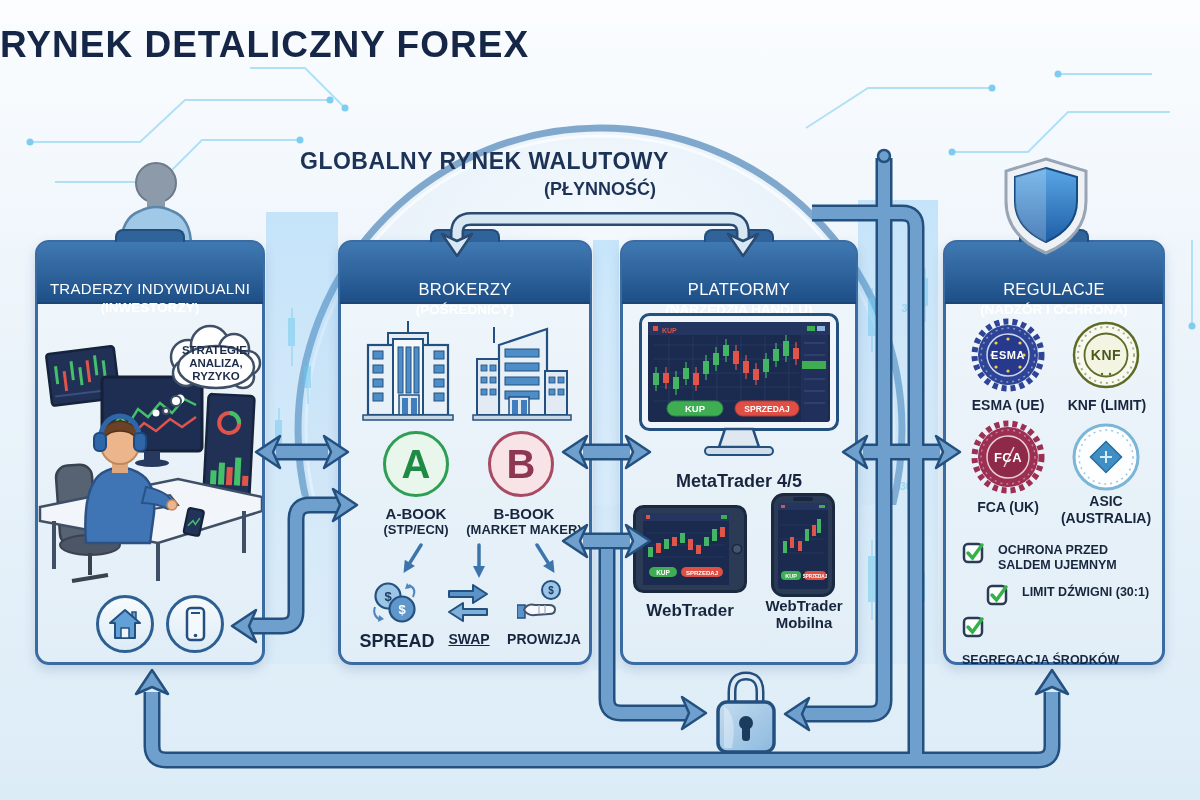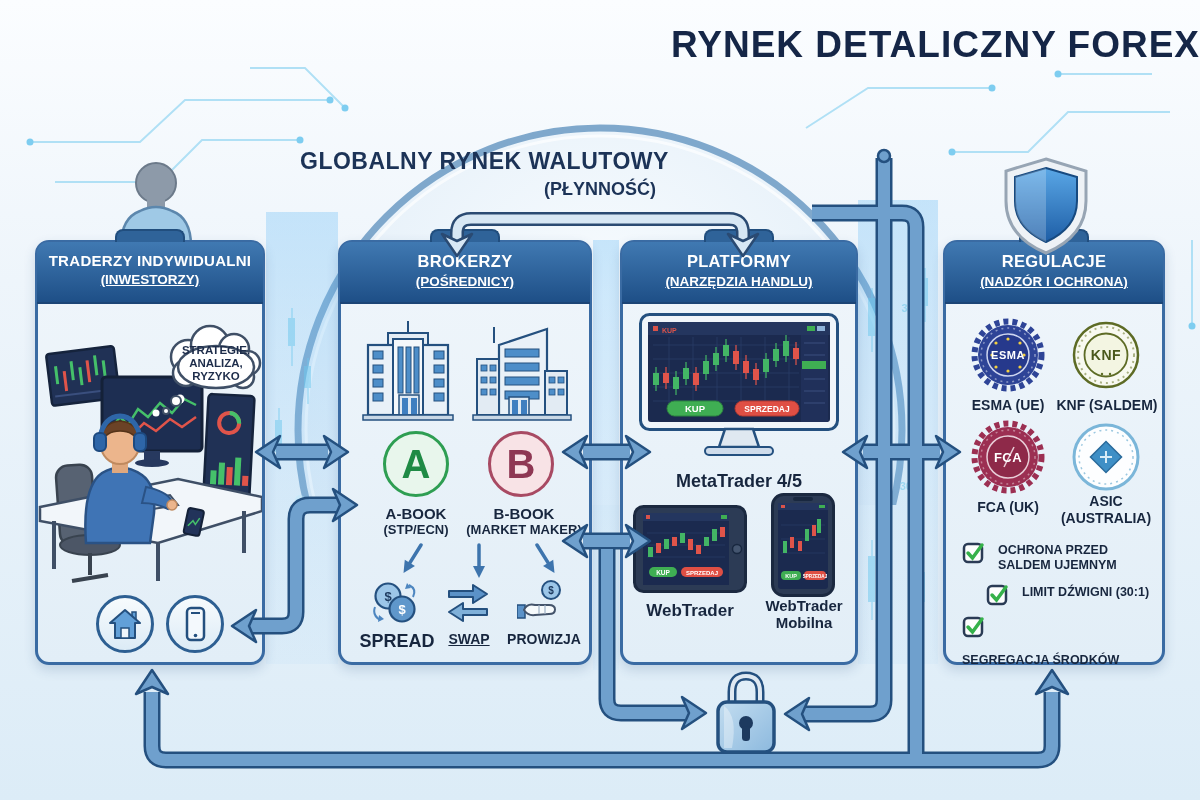--- a/index.html
+++ b/index.html
@@ -1,37 +1,37 @@
 <!DOCTYPE html>
 <html><head>
 <meta charset="utf-8">
 <style>
   html,body{margin:0;padding:0;}
   body{font-family:"Liberation Sans",sans-serif;}
   #stage{position:relative;width:1200px;height:800px;overflow:hidden;
          background:linear-gradient(180deg,#fbfdff 0%,#eef5fb 35%,#dcecf7 100%);}
   svg text{font-family:"Liberation Sans",sans-serif;font-weight:bold;}
   .abs{position:absolute;}
-  #main-title{left:0;right:0;top:24px;text-align:right;font-size:37px;font-weight:800;
+  #main-title{left:0;right:0;top:24px;text-align:left;font-size:37px;font-weight:800;
               color:#152647;letter-spacing:1px;z-index:5;}
   #globe-title{left:300px;width:600px;top:148px;text-align:left;font-size:23px;font-weight:bold;
                color:#1c3357;letter-spacing:.5px;z-index:5;}
   #globe-sub{left:300px;width:600px;top:179px;text-align:center;font-size:18px;font-weight:bold;
              color:#1c3357;z-index:5;}
   .panel{position:absolute;top:240px;height:425px;box-sizing:border-box;
          background:linear-gradient(180deg,#f0f6fb,#e2eef7);
          border:3px solid #3a6ba3;border-radius:14px;z-index:10;
          box-shadow:0 5px 12px rgba(40,80,130,.18);}
   .panel-header{position:relative;height:62px;margin:-1px;box-sizing:border-box;
          background:linear-gradient(180deg,#4079b2,#1e4f87);
          border-radius:11px 11px 0 0;color:#fff;text-align:center;padding-top:10px;
          border-bottom:2px solid #1c4576;}
-  .ph-title{font-size:16.5px;font-weight:bold;letter-spacing:.3px;}
+  .ph-title{font-size:16.5px;font-weight:normal;letter-spacing:.3px;margin-top:28px;}
   .ph-title.small{font-size:15px;}
-  .ph-sub{font-size:13.5px;font-weight:bold;margin-top:3px;text-decoration:underline;}
+  .ph-sub{font-size:13.5px;font-weight:bold;margin-top:3px;}
   .notch{position:absolute;top:-14px;left:50%;transform:translateX(-50%);width:66px;height:16px;
          background:#2f6399;border:2.5px solid #214e7e;border-bottom:none;border-radius:8px 8px 0 0;}
   .lbl{position:absolute;font-weight:bold;color:#17263e;text-align:center;line-height:1.15;}
   .book-circle{position:absolute;width:66px;height:66px;border-radius:50%;box-sizing:border-box;
          display:flex;align-items:center;justify-content:center;font-size:40px;font-weight:800;}
   .circle-a{border:3.5px solid #2e9e52;background:#e8f6ec;color:#1f8a45;}
   .circle-b{border:3.5px solid #a84a63;background:#f8e3e6;color:#8e3753;}
   .round-icon{position:absolute;width:58px;height:58px;border-radius:50%;box-sizing:border-box;
          border:3px solid #2d5f92;background:linear-gradient(180deg,#f7fbfd,#dcebf6);
          display:flex;align-items:center;justify-content:center;}
@@ -533,21 +533,21 @@
 
     <svg class="abs" style="left:122px;top:74px;" width="76" height="76">
       <circle cx="38" cy="38" r="32" fill="#f8f9f0" stroke="#5d6b25" stroke-width="2.5"></circle>
       <circle cx="38" cy="38" r="28" fill="none" stroke="#8a9455" stroke-width="2" stroke-dasharray="2 4" opacity=".7"></circle>
       <circle cx="38" cy="38" r="21.5" fill="#f3f5e2" stroke="#5d6b25" stroke-width="1.8"></circle>
       <circle cx="34" cy="57" r="1.2" fill="#5d6b25"></circle>
         <circle cx="42" cy="57" r="1.2" fill="#5d6b25"></circle>
       <text x="38" y="43" font-size="14" fill="#4a581c" text-anchor="middle" letter-spacing=".5">KNF</text>
     </svg>
     <div class="badge-label" style="left:12px;width:100px;top:154px;">ESMA (UE)</div>
-    <div class="badge-label" style="left:106px;width:110px;top:154px;">KNF (SALDEM)</div>
+    <div class="badge-label" style="left:106px;width:110px;top:154px;">KNF (LIMIT)</div>
 
     <svg class="abs" style="left:24px;top:176px;" width="76" height="76">
       <circle cx="38" cy="38" r="33.5" fill="none" stroke="#9c2f52" stroke-width="6" stroke-dasharray="5 4"></circle>
       <circle cx="38" cy="38" r="30" fill="#9c2f52"></circle>
       <circle cx="38" cy="38" r="27" fill="none" stroke="rgba(255,255,255,.4)" stroke-width="1.5" stroke-dasharray="2 4"></circle>
       <circle cx="38" cy="38" r="21" fill="#8e2949" stroke="#e8cdd7" stroke-width="1.5"></circle>
       <line x1="44" y1="28" x2="34" y2="48" stroke="#e8cdd7" stroke-width="1.5"></line>
       <text x="38" y="42.5" font-size="13" fill="#ffffff" text-anchor="middle" letter-spacing=".5">FCA</text>
     </svg>
 

